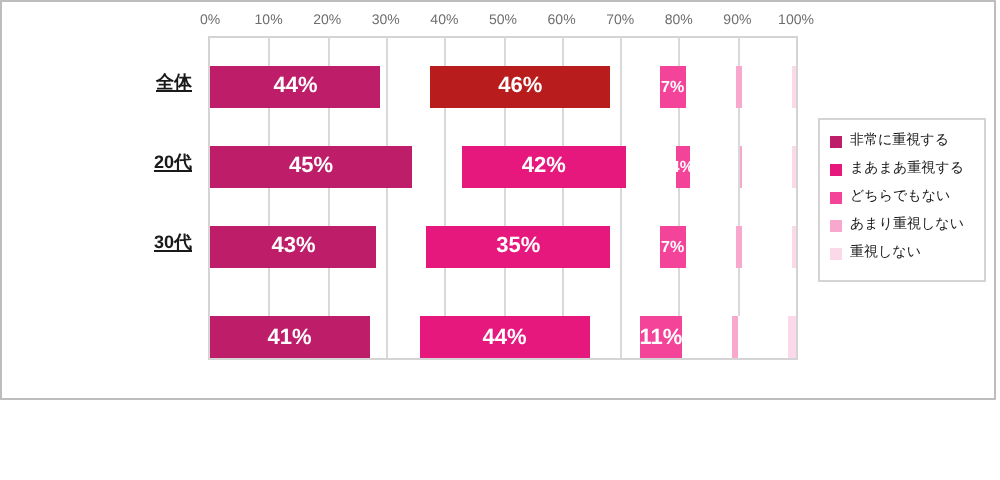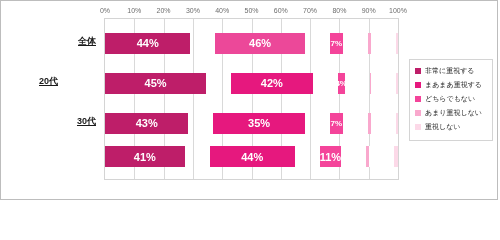--- a/index.html
+++ b/index.html
@@ -104,21 +104,21 @@
       <div class="gridline" style="left: 146.5px;"></div>
       <div class="gridline" style="left: 175.8px;"></div>
       <div class="gridline" style="left: 205.1px;"></div>
       <div class="gridline" style="left: 234.4px;"></div>
       <div class="gridline" style="left: 263.7px;"></div>
       <div class="rowband" style="top: 13.5px; height: 21px;">
         <div class="bar" style="width: 293px;">
           <div class="seg" style="width: 128.92px; background: rgb(190, 30, 105);">
             <span class="seglabel">44%</span>
           </div>
-          <div class="seg" style="width: 134.78px; background: #ec4899;">
+          <div class="seg" style="width: 134.78px; background: #b91c1c;">
             <span class="seglabel">46%</span>
           </div>
           <div class="seg" style="width: 20.51px; background: rgb(244, 68, 154);">
             <span class="seglabel small">7%</span>
           </div>
           <div class="seg" style="width: 5.86px; background: rgb(249, 168, 205);"></div>
           <div class="seg" style="width: 2.93px; background: rgb(252, 217, 232);"></div>
         </div>
       </div>
       <div class="rowband" style="top: 53.5px; height: 21px;">
@@ -144,21 +144,21 @@
           <div class="seg" style="width: 137.71px; background: rgb(230, 24, 126);">
             <span class="seglabel">35%</span>
           </div>
           <div class="seg" style="width: 20.51px; background: rgb(244, 68, 154);">
             <span class="seglabel small">7%</span>
           </div>
           <div class="seg" style="width: 5.86px; background: rgb(249, 168, 205);"></div>
           <div class="seg" style="width: 2.93px; background: rgb(252, 217, 232);"></div>
         </div>
       </div>
-      <div class="rowband" style="top: 127px; height: 21px; padding-left: 24px;">
+      <div class="rowband" style="top: 139px; height: 21px; padding-left: 24px;">
         <div class="bar" style="width: 293px;">
           <div class="seg" style="width: 120.13px; background: rgb(190, 30, 105);">
             <span class="seglabel">41%</span>
           </div>
           <div class="seg" style="width: 128.92px; background: rgb(230, 24, 126);">
             <span class="seglabel">44%</span>
           </div>
           <div class="seg" style="width: 32.23px; background: rgb(244, 68, 154);">
             <span class="seglabel">11%</span>
           </div>
@@ -185,15 +185,15 @@
         <span class="legswatch" style="background: rgb(249, 168, 205);"></span>
         <span class="legtext">あまり重視しない</span>
       </div>
       <div class="legitem">
         <span class="legswatch" style="background: rgb(252, 217, 232);"></span>
         <span class="legtext">重視しない</span>
       </div>
     </div>
 
 <div class="rowlabel" style="top: 36px; width: 95px;">全体</div>
-    <div class="rowlabel" style="top: 76px; width: 95px; text-align: center;">20代</div>
+    <div class="rowlabel" style="top: 76px; width: 95px;">20代</div>
     <div class="rowlabel" style="top: 116px; width: 95px;">30代</div>
   </div>
 
 </body></html>

